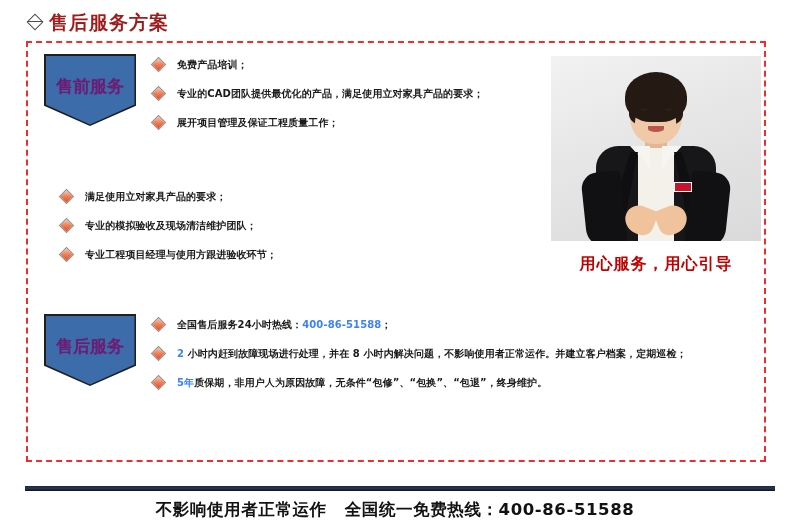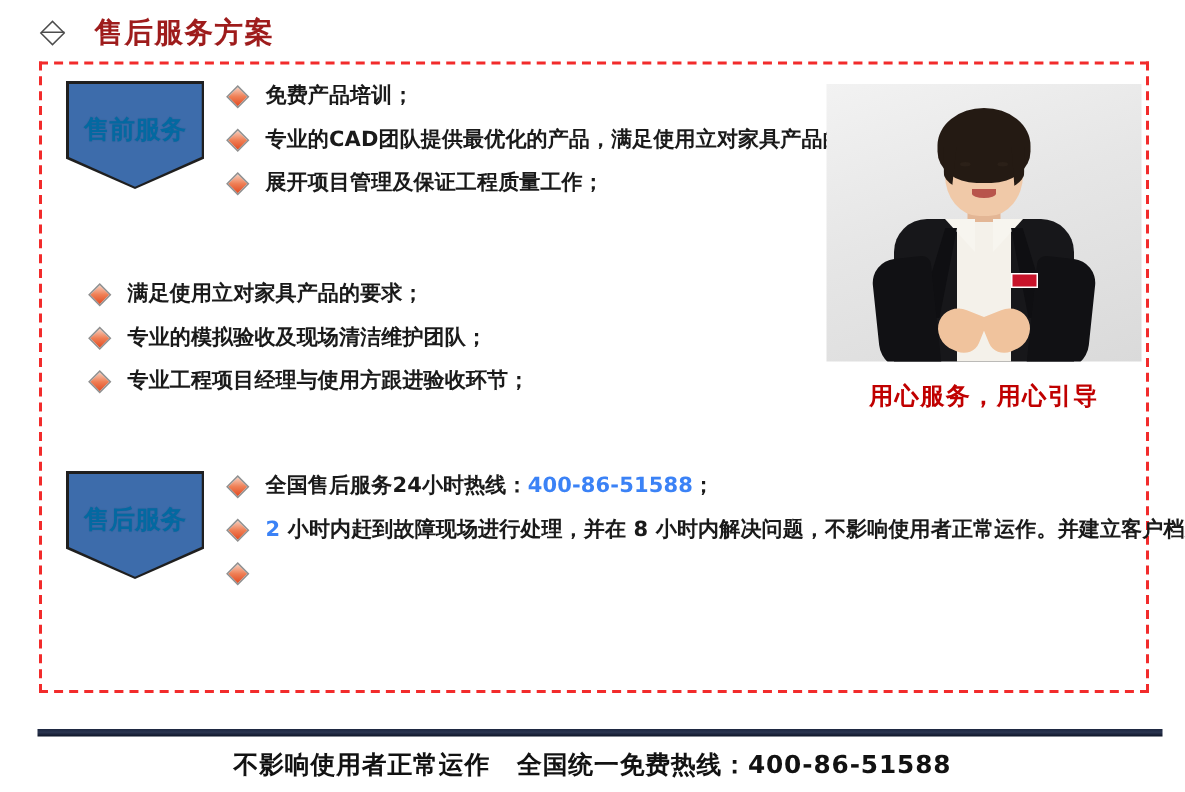--- a/index.html
+++ b/index.html
@@ -8,21 +8,21 @@
     background:#ffffff;
     font-family:"DejaVu Sans","Liberation Sans",sans-serif;
     overflow:hidden;
     position:relative;
   }
 
   
   .page-title{
     position:absolute;
     left:28px; top:8px;
-    display:flex; align-items:center; gap:20px;
+    display:flex; align-items:center; gap:6px;
     height:28px;
   }
   .title-diamond{
     width:15px;height:15px;
     position:relative;
     flex:0 0 auto;
   }
   .title-diamond .dia{
     position:absolute; left:1px; top:1px;
     width:10px;height:10px;
@@ -81,21 +81,21 @@
     background:#3d6cab;
     -webkit-clip-path: polygon(0% 0%, 100% 0%, 100% 71%, 50% 100%, 0% 71%);
     clip-path: polygon(0% 0%, 100% 0%, 100% 71%, 50% 100%, 0% 71%);
   }
   .banner .label{
     position:absolute;
     left:0; right:0; top:21px;
     text-align:center;
     font-size:17px;
     font-weight:bold;
-    color:#0369a1;
+    color:#701a75;
     letter-spacing:0px;
     text-shadow:0 0 1px rgba(0,0,0,0.15);
     white-space:nowrap;
   }
 
   
   .bullets{
     margin-left:16px;
     padding-top:3px;
   }
@@ -115,21 +115,21 @@
   }
   .bullet-marker .d-out{
     position:absolute; left:1px; top:1px;
     width:11px;height:11px;
     transform:rotate(45deg);
     background:linear-gradient(135deg,#f7cdbc 0%,#ef7f55 50%,#e24a22 100%);
     border:1px solid #8f8f8f;
     box-sizing:border-box;
   }
   .bullet-text{
-    font-size:14px;
+    font-size:10px;
     font-weight:bold;
     color:#1a1a1a;
     line-height:15px;
     white-space:nowrap;
     letter-spacing:0.1px;
   }
   .bullet-text .hl{ color:#3b82f6; }
 
   
   .photo-block{
@@ -361,20 +361,23 @@
           <span class="d-out"></span>
         </span>
       <span class="bullet-text">
         <span> </span><span class="hl">2</span><span> 小时内赶到故障现场进行处理，并在 8 小时内解决问题，不影响使用者正常运作。并建立客户档案，定期巡检；</span>
       </span>
     </div>
     <div class="bullet">
       <span class="bullet-marker">
           <span class="d-out"></span>
         </span>
+      <span class="bullet-text">
+        <span></span><span class="hl">5年</span><span>质保期，非用户人为原因故障，无条件“包修”、“包换”、“包退”，终身维护。</span>
+      </span>
     </div>
   </div>
 </div>
 
 <div class="photo-block">
   <div class="photo">
     <div class="ph-body"></div>
     <div class="ph-neck"></div>
     <div class="ph-shirt"></div>
     <div class="ph-collarL"></div>

